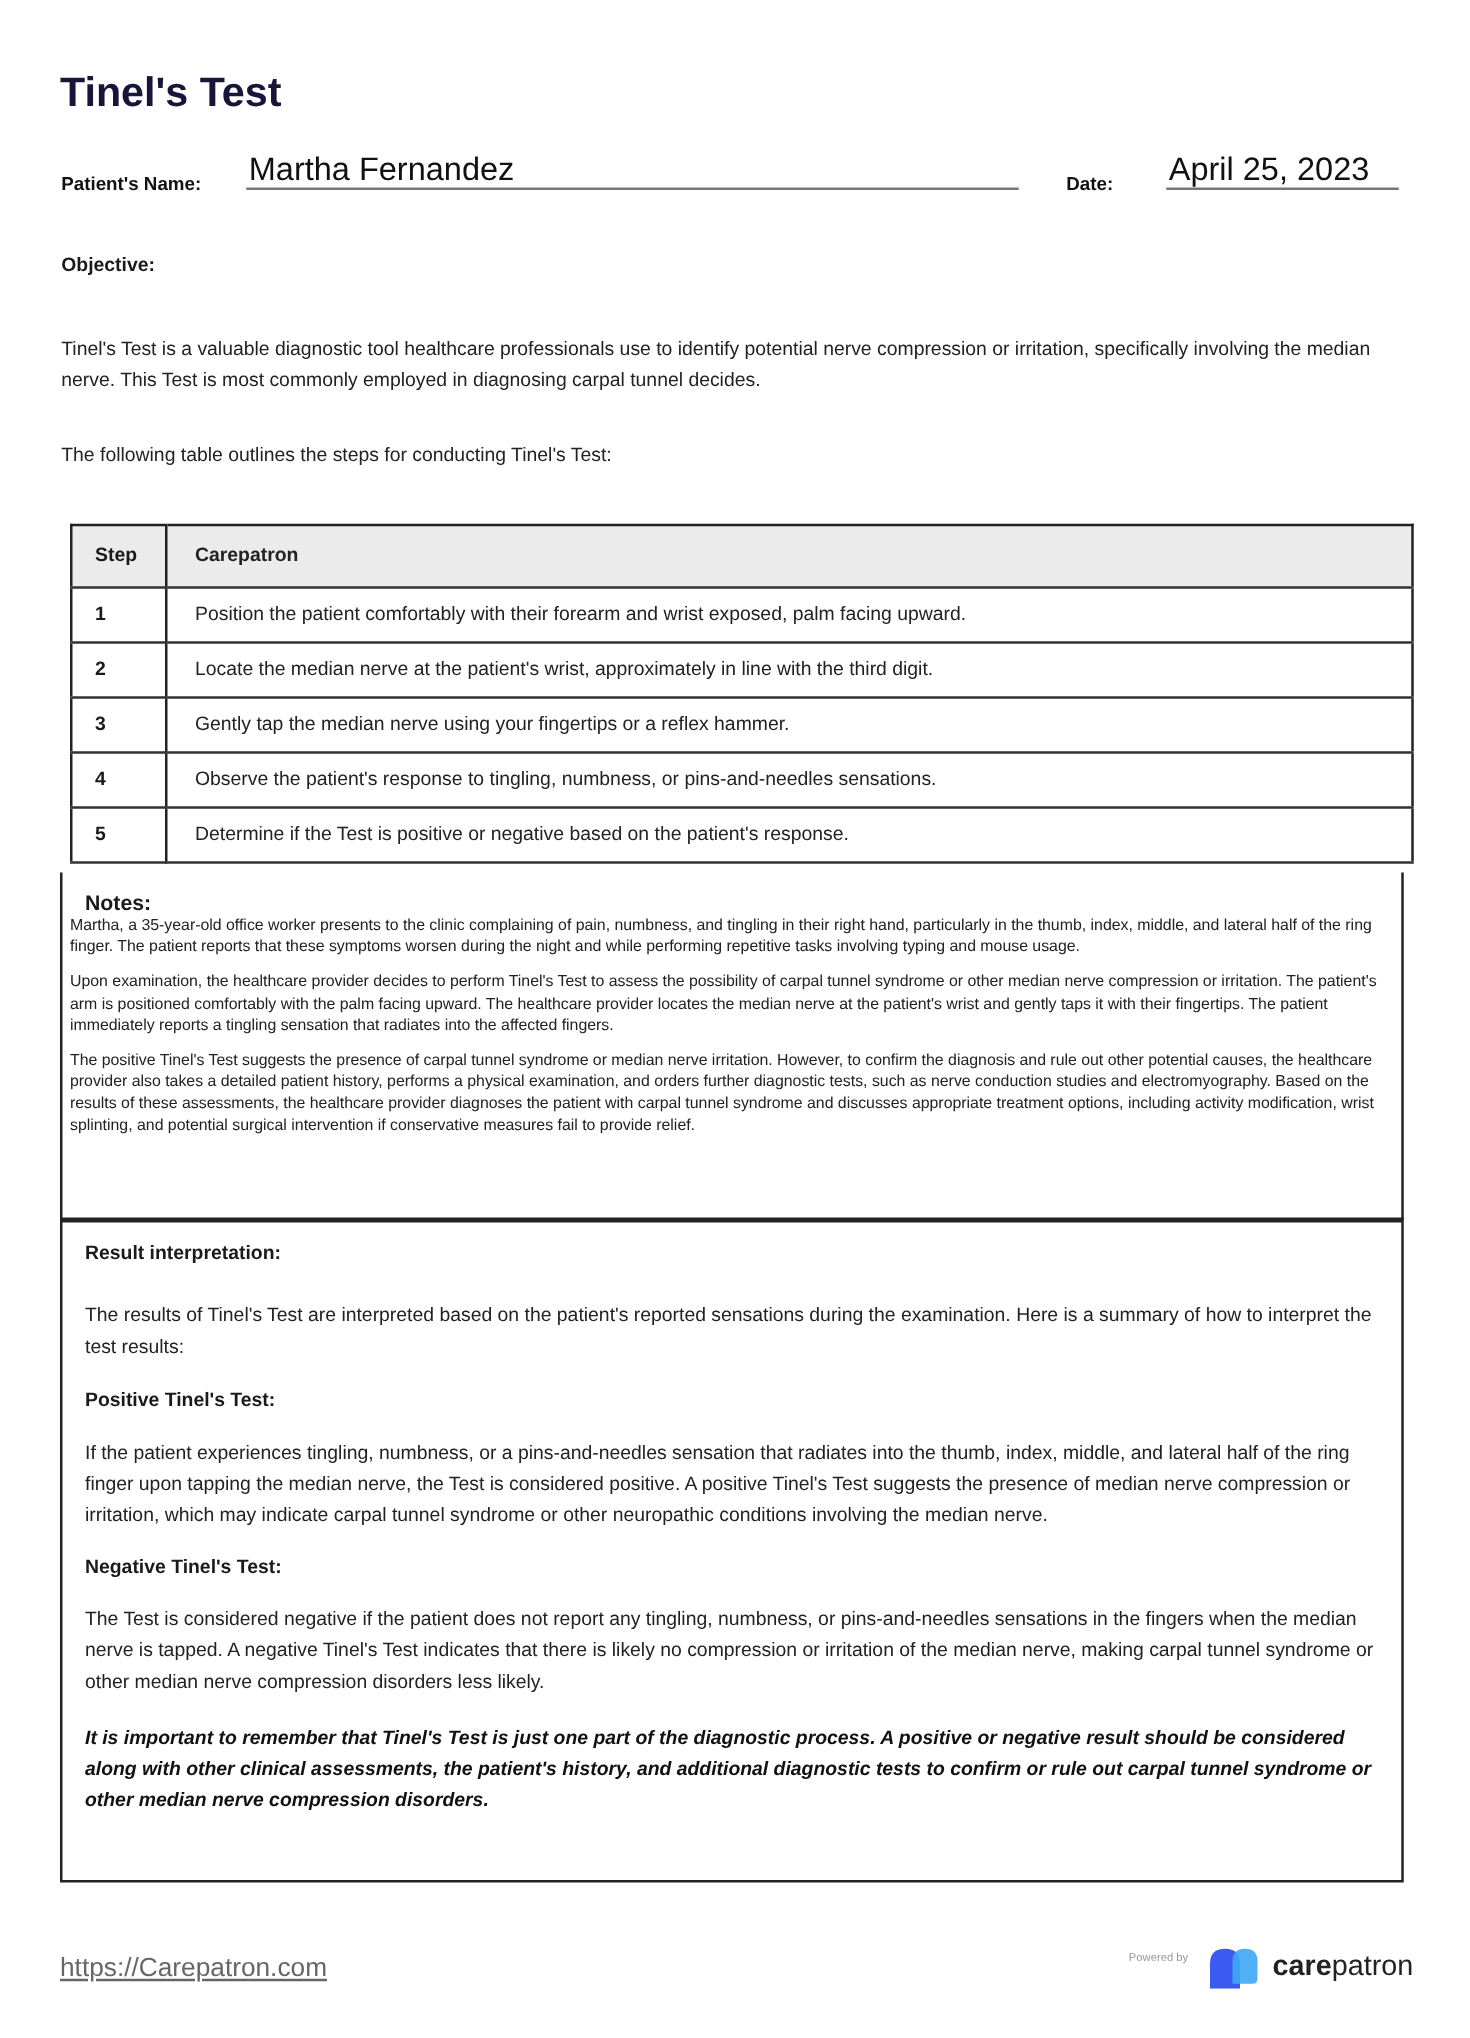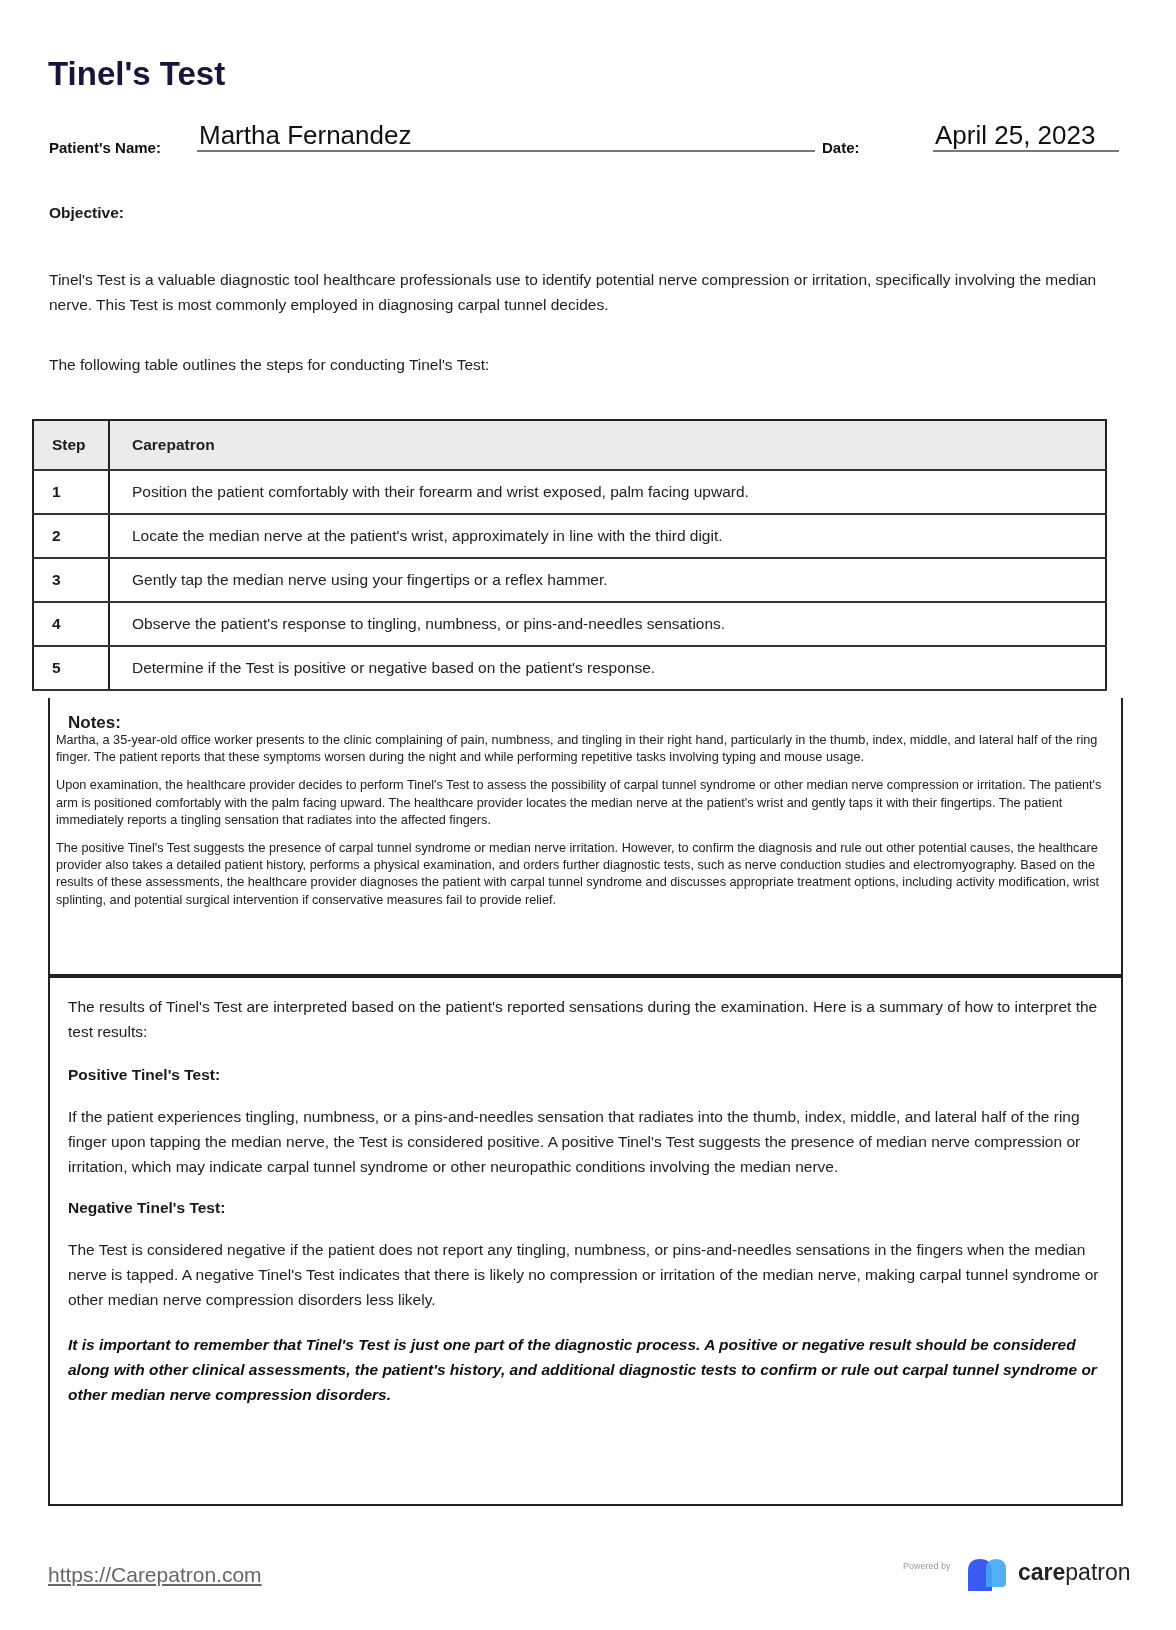--- a/index.html
+++ b/index.html
@@ -8,21 +8,21 @@
 
     .title { position: absolute; top: 55px; left: 0; width: 1176px; font-size: 33px; font-weight: bold; color: #17163a; margin-left: 48px; }
 
     .lbl { position: absolute; font-size: 15px; font-weight: bold; color: #111; }
     .field { position: absolute; font-size: 26px; color: #111; border-bottom: 2px solid #777; line-height: 30px; padding-left: 2px; }
 
     .objective-label { position: absolute; left: 49px; top: 204px; font-size: 15.5px; font-weight: bold; }
     .intro { position: absolute; left: 49px; top: 267px; width: 1080px; font-size: 15.5px; line-height: 25px; color: #222; }
     .table-intro { position: absolute; left: 49px; top: 356px; font-size: 15.5px; color: #222; }
 
-    .steps { position: absolute; left: 32px; top: 419px; width: 1075px; border: 2px solid #222; border-collapse: collapse; }
+    .steps { position: absolute; left: 56px; top: 419px; width: 1075px; border: 2px solid #222; border-collapse: collapse; }
     .steps th, .steps td { border-bottom: 2px solid #333; text-align: left; font-size: 15.5px; height: 44px; vertical-align: middle; }
     .steps th { background: #ebebeb; font-weight: bold; height: 50px; }
     .steps .c1 { width: 76px; padding-left: 18px; border-right: 2px solid #222; font-weight: bold; }
     .steps .c2 { padding-left: 22px; color: #222; }
 
     .notes { position: absolute; left: 48px; top: 698px; width: 1075px; height: 278px; border: 2px solid #222; border-top: none; padding: 16px 6px 0 6px; }
     .notes-title { font-size: 17px; font-weight: bold; padding-left: 12px; line-height: 18px; }
     .notes p { font-size: 12.7px; line-height: 17.2px; color: #222; margin-bottom: 11px; }
 
     .result { position: absolute; left: 48px; top: 976px; width: 1075px; height: 530px; border: 2px solid #222; padding: 16px 18px 0 18px; }
@@ -37,21 +37,21 @@
     .brand { position: absolute; left: 1018px; top: 1559px; font-size: 23px; color: #222; }
     .brand b { font-weight: bold; }
   </style>
 </head>
 <body>
 
 <div class="title">Tinel's Test</div>
 
 <div class="lbl" style="left:49px; top:139px;text-align:right;">Patient's Name:</div>
 <div class="field" style="left:197px; top:120px; width:618px;">Martha Fernandez</div>
-<div class="lbl" style="left:822px; top:139px;">Date:</div>
+<div class="lbl" style="left:853px; top:139px;">Date:</div>
 <div class="field" style="left:916px; top:120px; width:186px;margin-left:17px;">April 25, 2023</div>
 
 <div class="objective-label">Objective:</div>
 <div class="intro">Tinel's Test is a valuable diagnostic tool healthcare professionals use to identify potential nerve compression or irritation, specifically involving the median nerve. This Test is most commonly employed in diagnosing carpal tunnel decides.</div>
 <div class="table-intro">The following table outlines the steps for conducting Tinel's Test:</div>
 
 <table class="steps">
   <thead>
     <tr>
       <th class="c1">Step</th>
@@ -83,20 +83,21 @@
 </table>
 
 <div class="notes">
   <div class="notes-title">Notes:</div>
   <p>Martha, a 35-year-old office worker presents to the clinic complaining of pain, numbness, and tingling in their right hand, particularly in the thumb, index, middle, and lateral half of the ring finger. The patient reports that these symptoms worsen during the night and while performing repetitive tasks involving typing and mouse usage.</p>
   <p>Upon examination, the healthcare provider decides to perform Tinel's Test to assess the possibility of carpal tunnel syndrome or other median nerve compression or irritation. The patient's arm is positioned comfortably with the palm facing upward. The healthcare provider locates the median nerve at the patient's wrist and gently taps it with their fingertips. The patient immediately reports a tingling sensation that radiates into the affected fingers.</p>
   <p>The positive Tinel's Test suggests the presence of carpal tunnel syndrome or median nerve irritation. However, to confirm the diagnosis and rule out other potential causes, the healthcare provider also takes a detailed patient history, performs a physical examination, and orders further diagnostic tests, such as nerve conduction studies and electromyography. Based on the results of these assessments, the healthcare provider diagnoses the patient with carpal tunnel syndrome and discusses appropriate treatment options, including activity modification, wrist splinting, and potential surgical intervention if conservative measures fail to provide relief.</p>
 </div>
 
 <div class="result">
+  <h3>Result interpretation:</h3>
   <p class="first">The results of Tinel's Test are interpreted based on the patient's reported sensations during the examination. Here is a summary of how to interpret the test results:</p>
   <h3 style="margin-bottom:20px;">Positive Tinel's Test:</h3>
   <p>If the patient experiences tingling, numbness, or a pins-and-needles sensation that radiates into the thumb, index, middle, and lateral half of the ring finger upon tapping the median nerve, the Test is considered positive. A positive Tinel's Test suggests the presence of median nerve compression or irritation, which may indicate carpal tunnel syndrome or other neuropathic conditions involving the median nerve.</p>
   <h3 style="margin-bottom:20px;">Negative Tinel's Test:</h3>
   <p>The Test is considered negative if the patient does not report any tingling, numbness, or pins-and-needles sensations in the fingers when the median nerve is tapped. A negative Tinel's Test indicates that there is likely no compression or irritation of the median nerve, making carpal tunnel syndrome or other median nerve compression disorders less likely.</p>
   <p class="warn">It is important to remember that Tinel's Test is just one part of the diagnostic process. A positive or negative result should be considered along with other clinical assessments, the patient's history, and additional diagnostic tests to confirm or rule out carpal tunnel syndrome or other median nerve compression disorders.</p>
 </div>
 
 <div class="footer-link">https://Carepatron.com</div>
 <div class="powered">Powered by</div>

